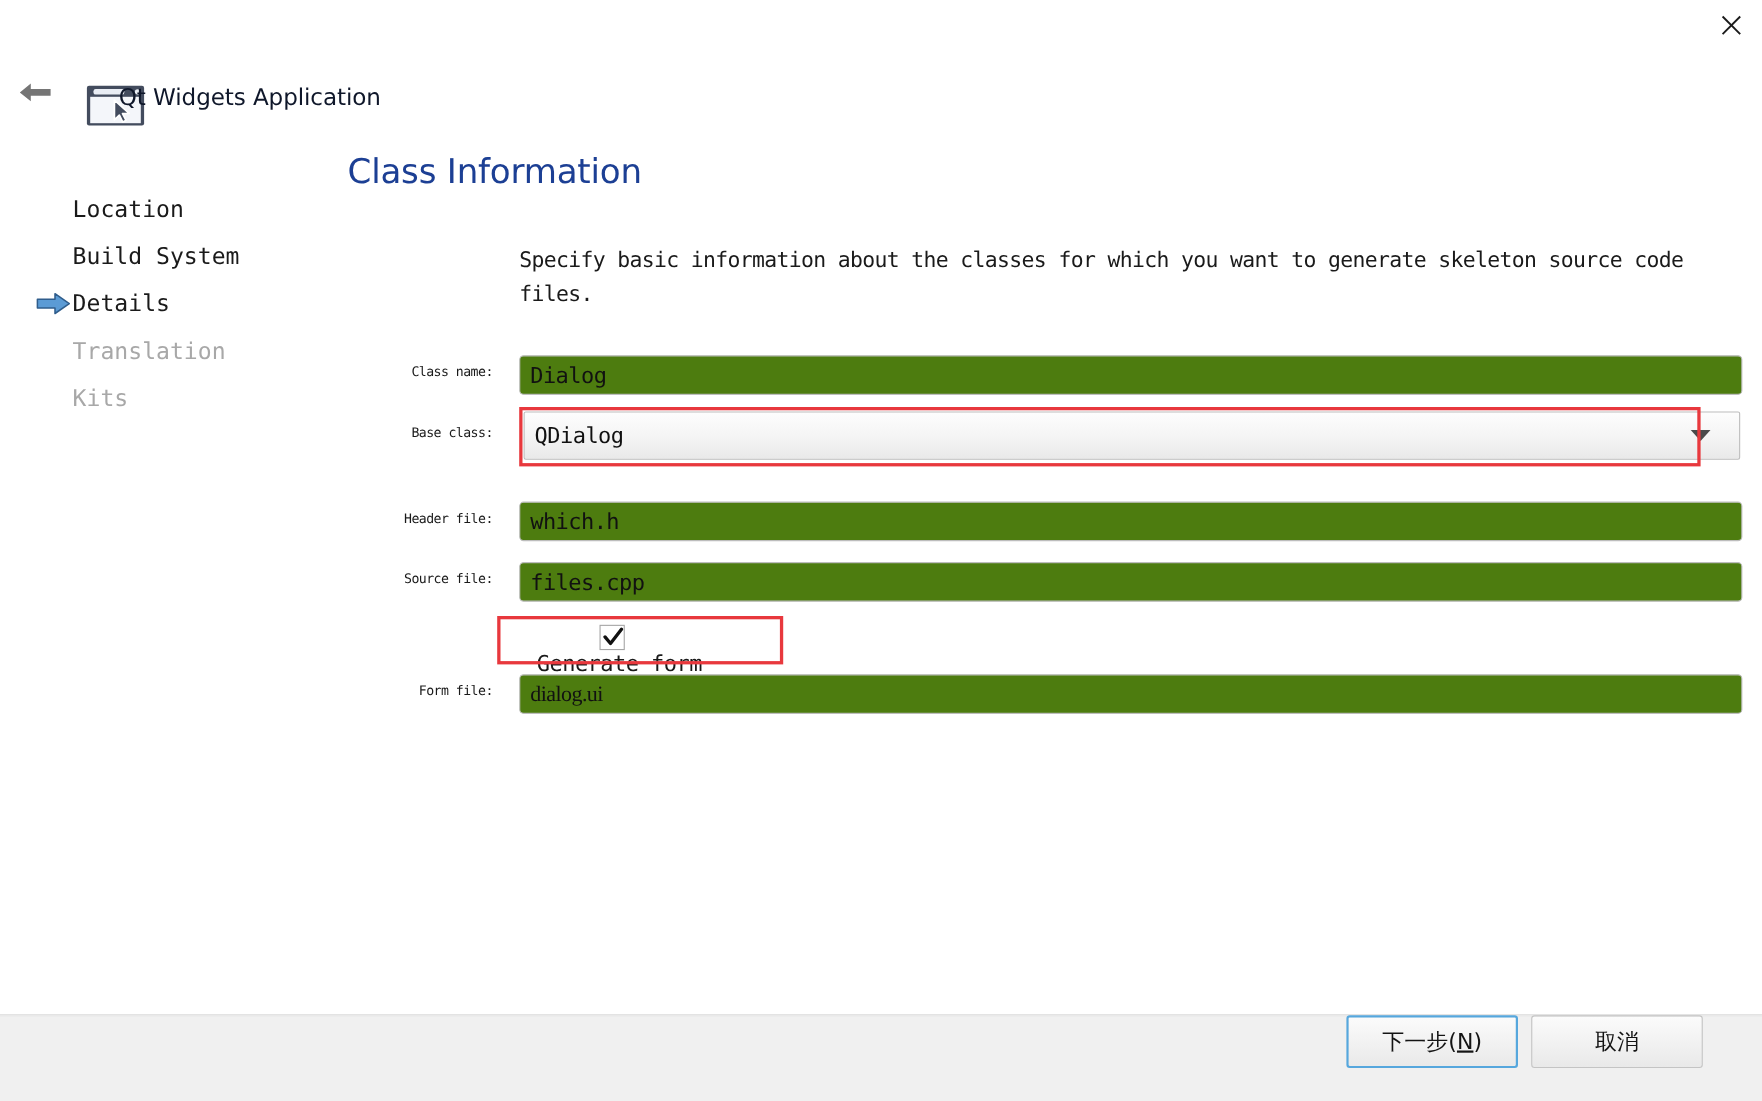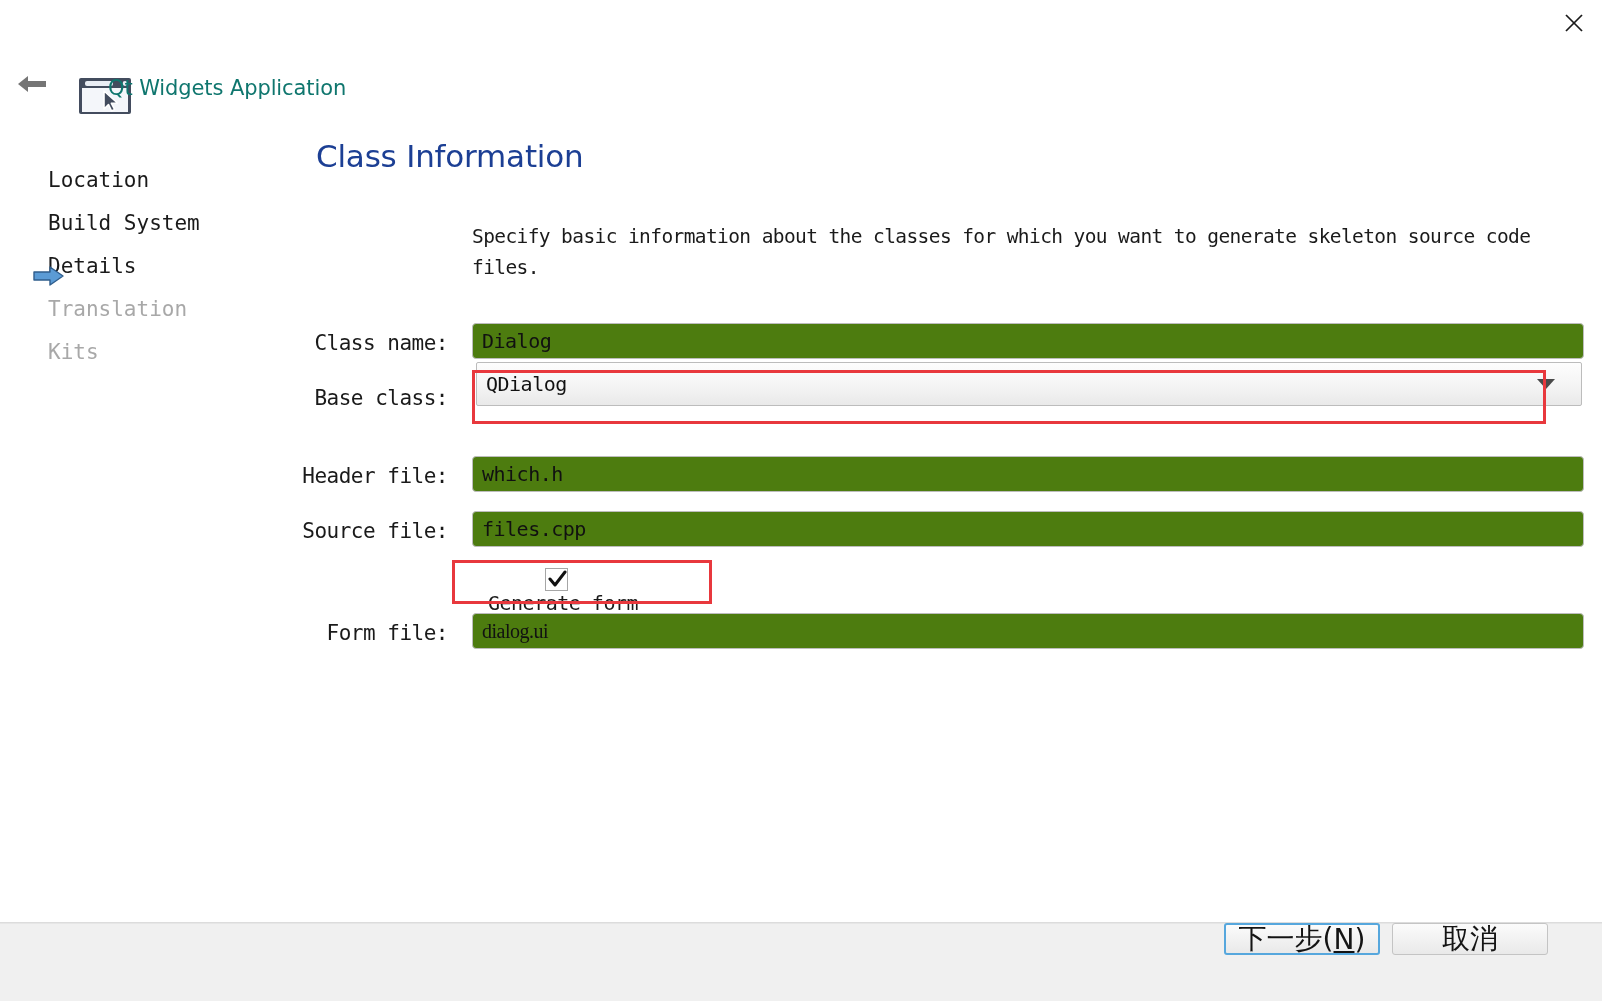--- a/index.html
+++ b/index.html
@@ -32,35 +32,35 @@
 
   .app-icon {
     position: absolute; left: 78px; top: 76px;
     width: 54px; height: 40px;
   }
 
   .app-title {
     position: absolute; left: 108px; top: 76px;
     font-family: "DejaVu Sans", sans-serif;
     font-size: 21px;
-    color: #0f766e;
+    color: #0f172a;
     white-space: nowrap;
     letter-spacing: -0.1px;
   }
 
   
   .sidebar {
     position: absolute; left: 0px; top: 168px;
     width: 300px;
   }
   .side-item {
     position: relative;
     height: 43px;
-    display: flex; align-items: flex-start;
-    padding-left: 48px;
+    display: flex; align-items: center;
+    padding-left: 66px;
     font-family: "DejaVu Sans Mono", monospace;
     font-size: 21px;
     color: #1a1a1a;
     white-space: nowrap;
     cursor: default;
   }
   .side-item.disabled { color: #a8a8a8; }
   .side-item .marker {
     position: absolute; left: 32px; top: 50%;
     transform: translateY(-50%);
@@ -87,21 +87,21 @@
     letter-spacing: -0.6px;
   }
 
   
   .form { position: absolute; left: 0; top: 0; width: 100%; }
 
   .flabel {
     position: absolute;
     text-align: right;
     font-family: "DejaVu Sans Mono", monospace;
-    font-size: 21px;
+    font-size: 12px;
     color: #1a1a1a;
     white-space: nowrap;
     letter-spacing: -0.5px;
   }
 
   .finput {
     position: absolute;
     left: 472px; width: 1112px; height: 36px;
     background: #4d7c0f;
     border: 1px solid #bdbdbd;
@@ -177,24 +177,24 @@
     background: #dcdcdc;
   }
   .footer {
     position: absolute; left: 0; top: 923px;
     width: 1602px; height: 78px;
     background: #f0f0f0;
     border-top: 1px solid #e6e6e6;
   }
   .btn {
     position: absolute;
-    height: 32px;
+    height: 48px;
     display: flex; align-items: center; justify-content: center;
     font-family: "DejaVu Sans", sans-serif;
-    font-size: 28px;
+    font-size: 20px;
     color: #141414;
     border-radius: 3px;
     cursor: pointer;
     white-space: nowrap;
   }
   .btn-next {
     left: 1224px; top: 923px; width: 156px;
     background: linear-gradient(to bottom, #fbfbfb 0%, #f2f2f2 50%, #e9e9e9 100%);
     border: 2px solid #56a7dd;
   }
@@ -260,21 +260,21 @@
 
   <div class="page-title">Class Information</div>
   <div class="page-desc">Specify basic information about the classes for which you want to generate skeleton source code files.</div>
 
   <div class="form">
 
     <div class="flabel" style="left:248px; top:331px; width:200px;">Class name:</div>
     <div class="finput" style="top:323px;">Dialog</div>
 
     <div class="flabel" style="left:248px; top:386px; width:200px;">Base class:</div>
-    <div class="fcombo" style="top:362px;">
+    <div class="fcombo" style="top:374px;">
       <span>QDialog</span>
       <span class="arrow"></span>
     </div>
     <div class="hl" style="left:472px; top:370px; width:1074px; height:54px;"></div>
 
     <div class="flabel" style="left:248px; top:464px; width:200px;">Header file:</div>
     <div class="finput" style="top:456px;">which.h</div>
 
     <div class="flabel" style="left:248px; top:519px; width:200px;">Source file:</div>
     <div class="finput" style="top:511px;">files.cpp</div>

